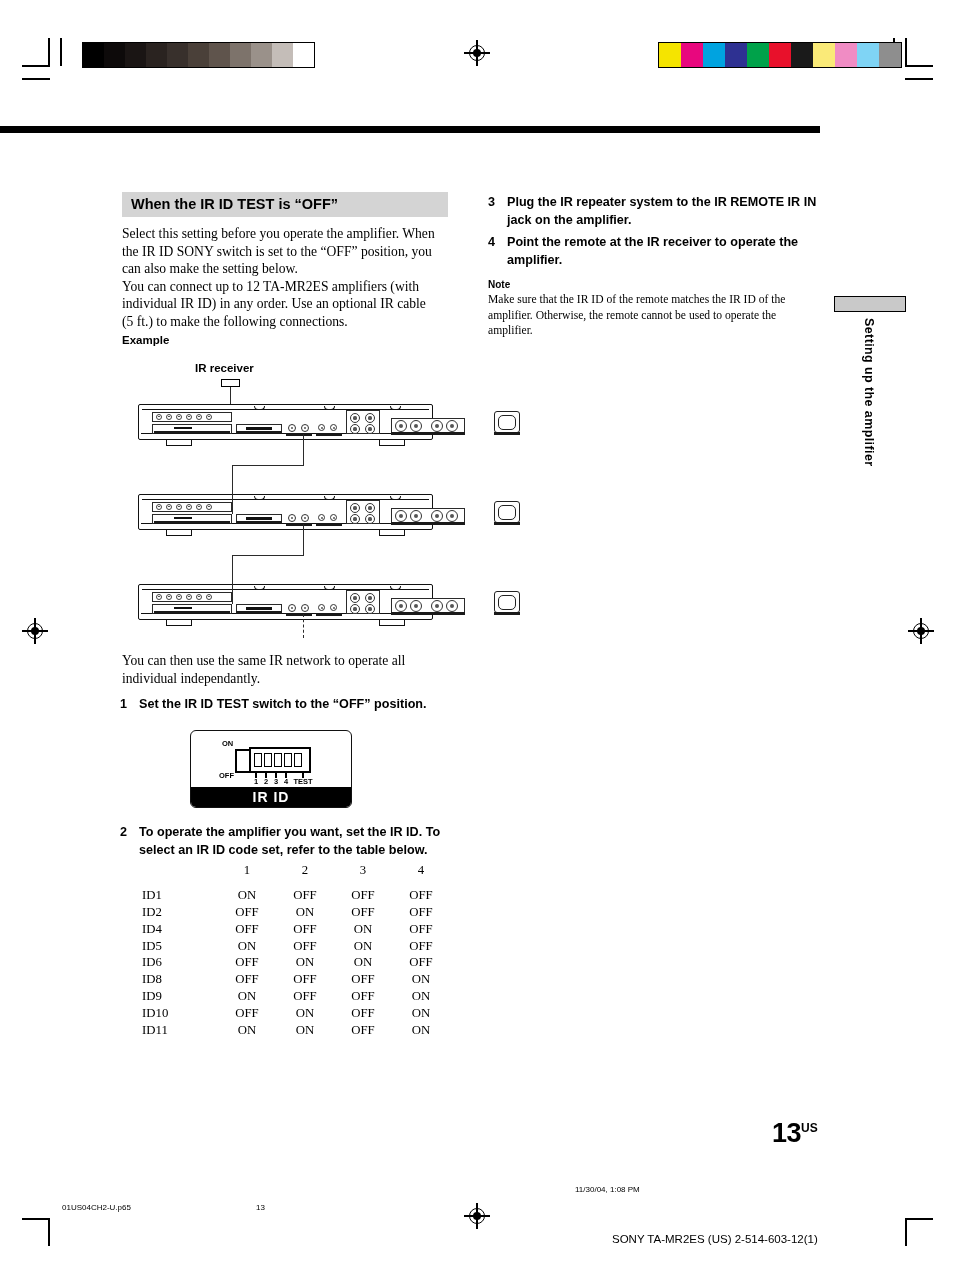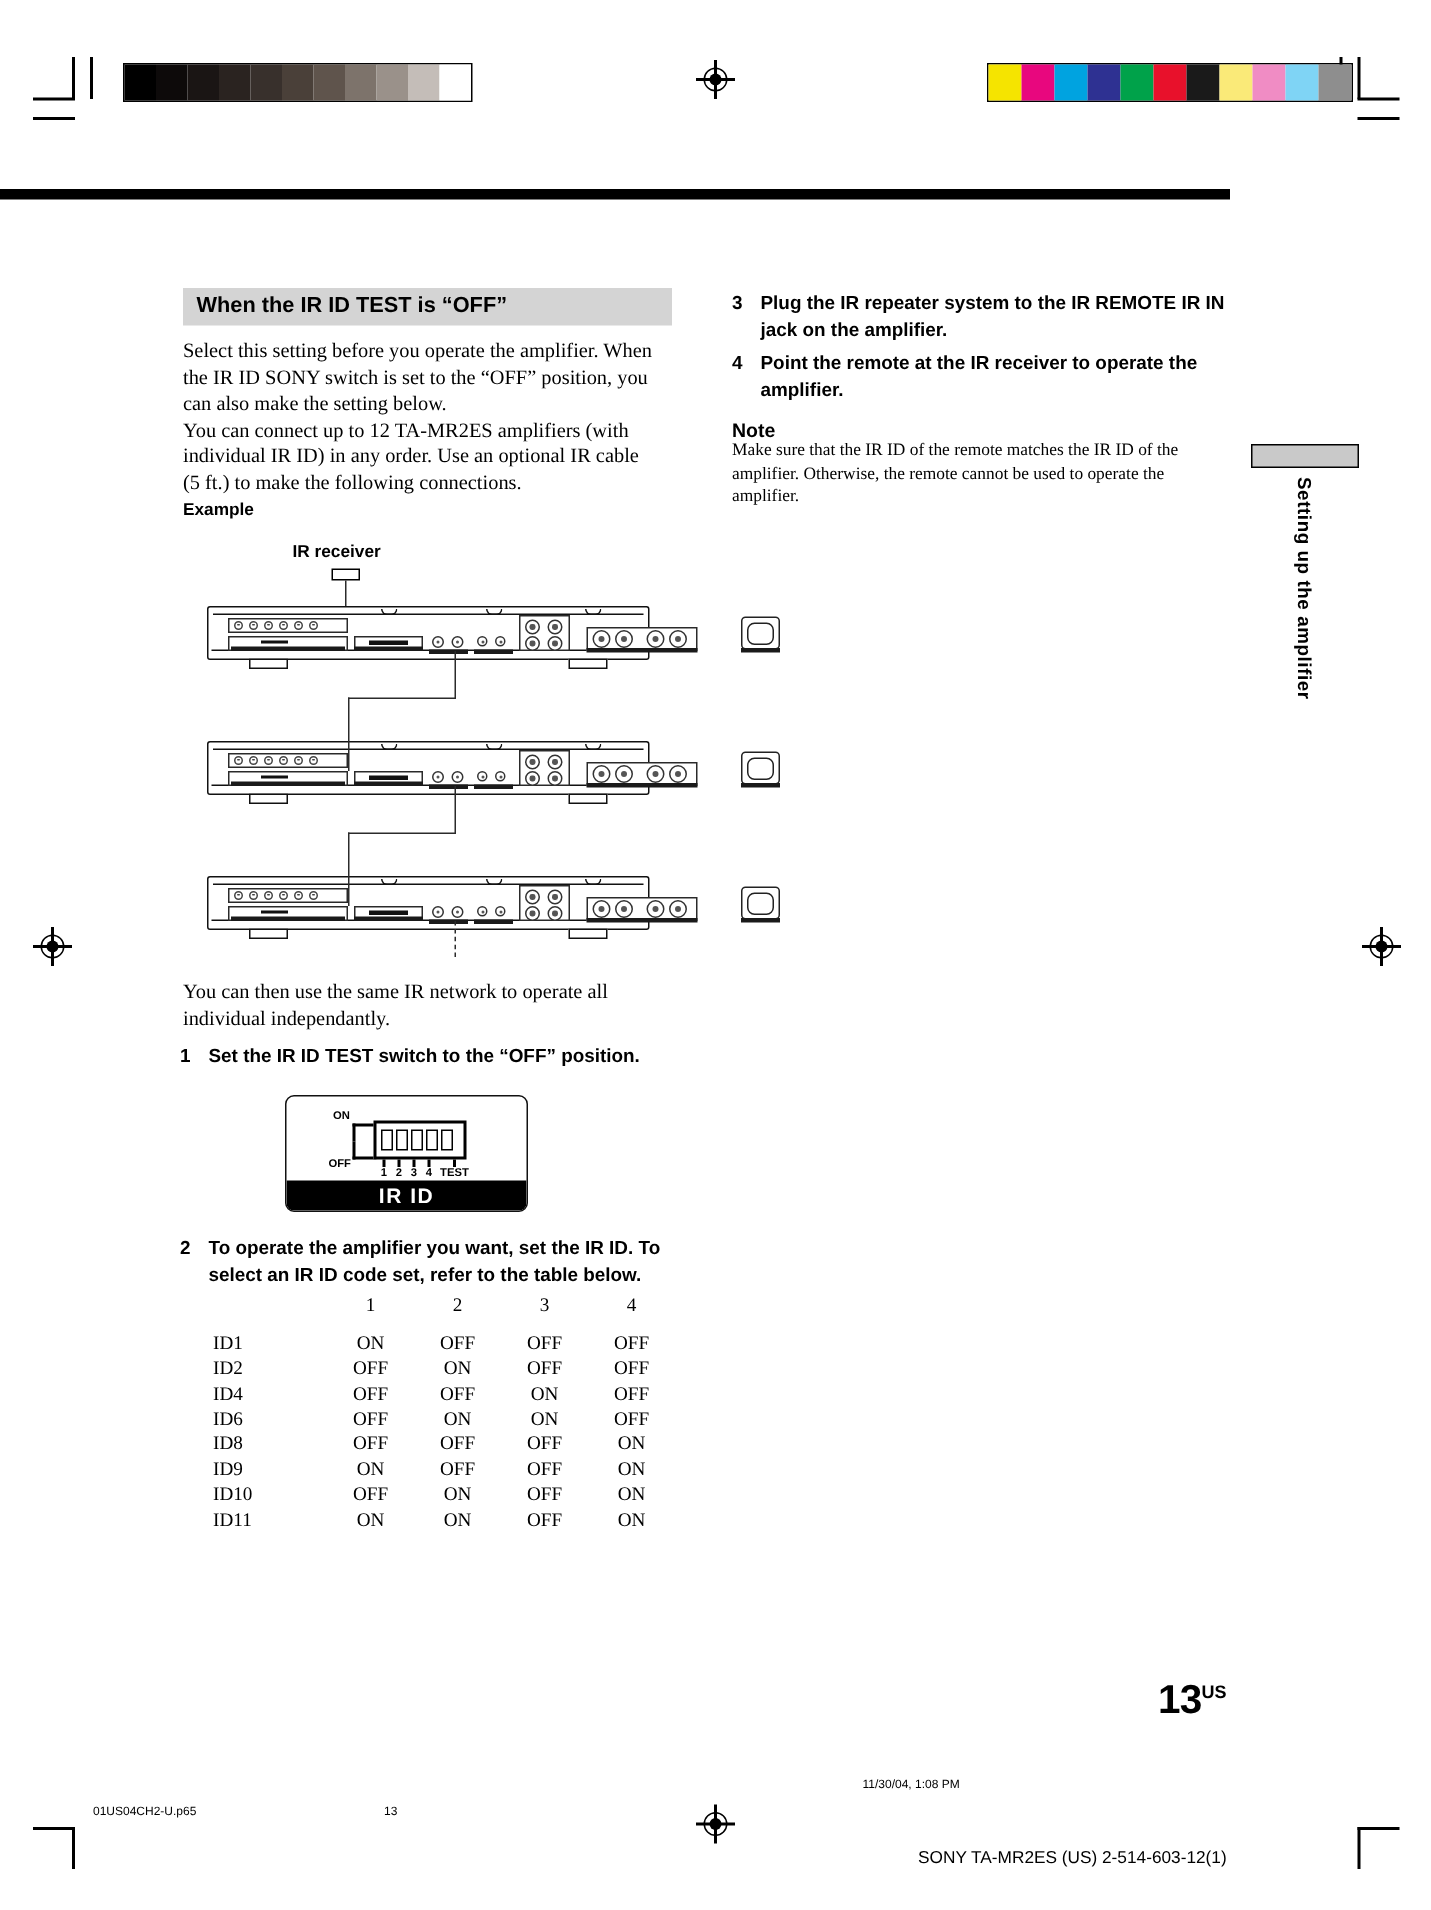--- a/index.html
+++ b/index.html
@@ -102,21 +102,21 @@
     font-size: 12.6px;
     line-height: 17.5px;
   }
   .step .num { width: 19px; flex: none; }
   .step .txt { flex: 1; }
 
   .note-head {
     position: absolute;
     font-family: "Liberation Sans", sans-serif;
     font-weight: bold;
-    font-size: 13px;
+    font-size: 10px;
   }
   .note-body {
     position: absolute;
     font-family: "Liberation Serif", serif;
     font-size: 11.6px;
     line-height: 15.5px;
   }
 
   
   .diagram { position: absolute; left: 122px; top: 358px; width: 330px; height: 280px; }
@@ -736,20 +736,27 @@
         <td>OFF</td>
       </tr>
       <tr>
         <td class="lbl">ID4</td>
         <td>OFF</td>
         <td>OFF</td>
         <td>ON</td>
         <td>OFF</td>
       </tr>
       <tr>
+        <td class="lbl">ID5</td>
+        <td>ON</td>
+        <td>OFF</td>
+        <td>ON</td>
+        <td>OFF</td>
+      </tr>
+      <tr>
         <td class="lbl">ID6</td>
         <td>OFF</td>
         <td>ON</td>
         <td>ON</td>
         <td>OFF</td>
       </tr>
       <tr>
         <td class="lbl">ID8</td>
         <td>OFF</td>
         <td>OFF</td>

